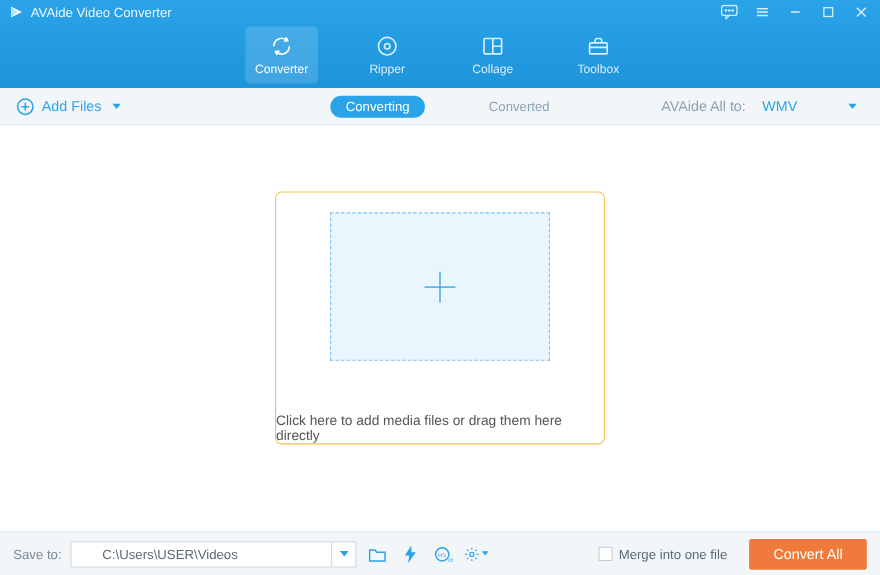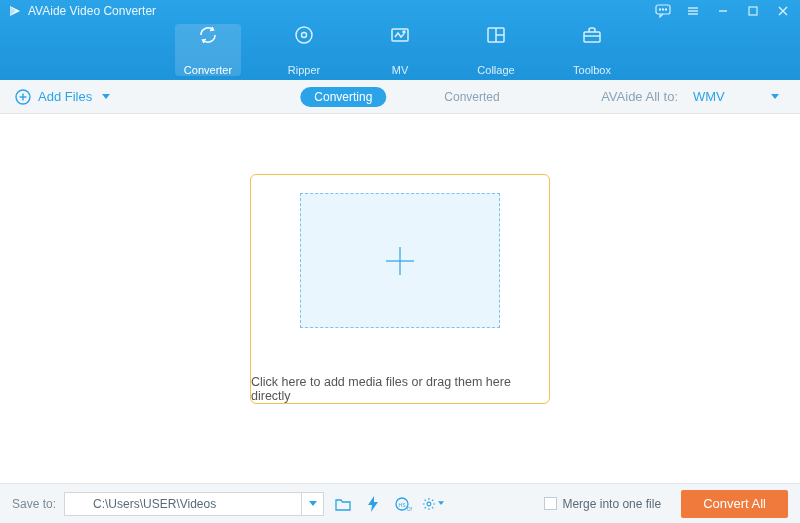--- a/index.html
+++ b/index.html
@@ -4,21 +4,21 @@
 <style>
   * { box-sizing: border-box; margin: 0; padding: 0; }
   body { font-family: "Segoe UI", Arial, sans-serif; font-size: 13px; color: #333; background: #fff; width: 800px; height: 523px; overflow: hidden; }
   .header { background: linear-gradient(#2aa3e8,#1e94db); height: 80px; }
   .titlebar { display: flex; align-items: center; height: 22px; padding: 0 8px; color: #eaf6fe; }
   .titlebar .logo { margin-right: 6px; }
   .titlebar .title { font-size: 12px; }
   .winctrls { margin-left: auto; display: flex; gap: 12px; align-items: center; }
   .winctrls .wc { width: 18px; height: 18px; display:flex; align-items:center; justify-content:center; color:#d5eefc; cursor:pointer; }
   .tabs { display: flex; justify-content: center; gap: 30px; height: 58px; align-items:flex-start; padding-top: 2px; }
-  .tab { width: 66px; height: 52px; display:flex; flex-direction:column; align-items:center; justify-content:space-between; color:#d9effd; cursor:pointer; border-radius:4px; gap:4px; }
+  .tab { width: 66px; height: 52px; display:flex; flex-direction:column; align-items:center; justify-content:center; color:#d9effd; cursor:pointer; border-radius:4px; gap:4px; }
   .tab.active { background: rgba(255,255,255,0.15); color:#fff; }
   .tab .ticon { width:22px; height:22px; display:flex; align-items:center; justify-content:center; }
   .tab .tlabel { font-size: 11px; }
   .subbar { height: 34px; background:#f3f6f9; border-bottom:1px solid #e2e6ea; display:flex; align-items:center; padding:0 14px; color:#8aa3b5; }
   .addfiles { display:flex; align-items:center; gap:6px; color:#2aa3e8; cursor:pointer; }
   .centerTabs { position:absolute; left:50%; transform:translateX(-50%); display:flex; align-items:center; gap:14px; }
   .pill { background:#2aa3e8; color:#fff; border-radius:12px; padding:3px 14px; font-size:12px; }
   .txtbtn { color:#8aa3b5; font-size:12px; cursor:pointer;margin-left:44px; }
   .convertAll { margin-left:auto; display:flex; align-items:center; gap:8px; }
   .sel { border:1px solid transparent; color:#2aa3e8; display:flex; align-items:center; gap:8px; padding:2px 6px; cursor:pointer; min-width:100px; }
@@ -103,30 +103,20 @@
         <svg width="22" height="22" viewBox="0 0 22 22" fill="none" stroke="#d9effd" stroke-width="1.5">
             <circle cx="11" cy="11" r="8"></circle>
             <circle cx="11" cy="11" r="2.5"></circle>
           </svg>
       </span>
       <span class="tlabel">Ripper</span>
     </div>
     <div class="tab">
       <span class="ticon">
         <svg width="22" height="22" viewBox="0 0 22 22" fill="none" stroke="#d9effd" stroke-width="1.5">
-            <rect x="3" y="5" width="16" height="12" rx="1"></rect>
-            <path d="M6 13 L9 9 L12 13 L15 10"></path>
-            <circle cx="15" cy="8" r="1" fill="#d9effd"></circle>
-          </svg>
-      </span>
-      <span class="tlabel">MV</span>
-    </div>
-    <div class="tab">
-      <span class="ticon">
-        <svg width="22" height="22" viewBox="0 0 22 22" fill="none" stroke="#d9effd" stroke-width="1.5">
             <rect x="3" y="4" width="16" height="14" rx="1"></rect>
             <line x1="11" y1="4" x2="11" y2="18"></line>
             <line x1="11" y1="11" x2="19" y2="11"></line>
           </svg>
       </span>
       <span class="tlabel">Collage</span>
     </div>
     <div class="tab">
       <span class="ticon">
         <svg width="22" height="22" viewBox="0 0 22 22" fill="none" stroke="#d9effd" stroke-width="1.5">

